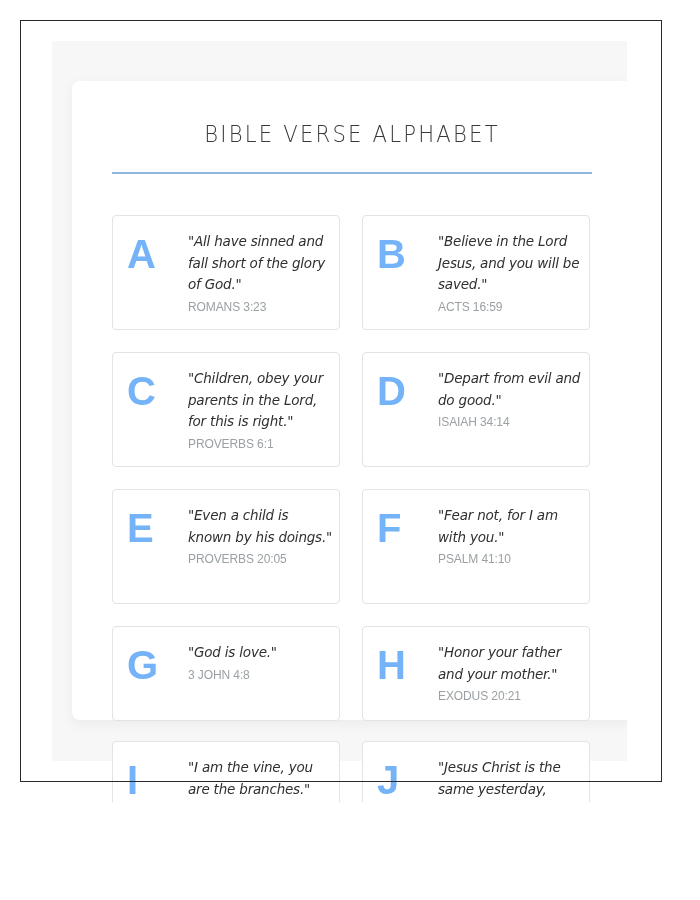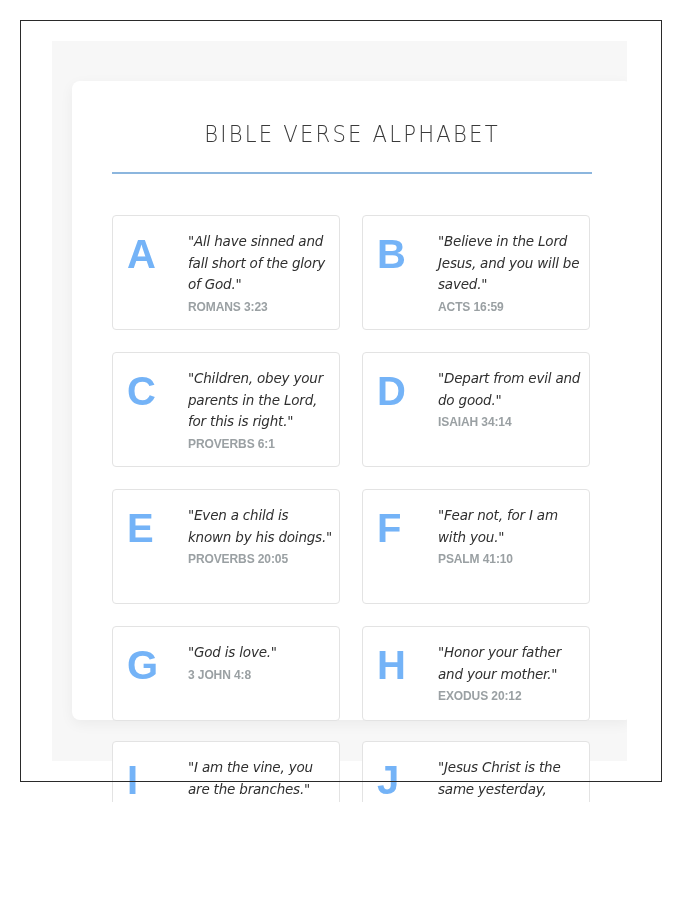--- a/index.html
+++ b/index.html
@@ -105,21 +105,21 @@
       font-family: "DejaVu Sans", sans-serif;
       font-style: italic;
       font-size: 13.5px;
       line-height: 21.5px;
       color: #2f2f2f;
       letter-spacing: -0.2px;
     }
     .verse-ref {
       margin-top: 3px;
       font-family: "Liberation Sans", sans-serif;
-      font-weight: bold;
+      font-weight: normal;
       font-size: 12px;
       line-height: 16px;
       color: #9aa0a3;
       letter-spacing: -0.1px;
     }
   </style>
 </head>
 <body>
 
 <div class="viewport-clip">
@@ -180,21 +180,21 @@
       <div class="verse-letter">G</div>
       <div class="verse-body">
         <div class="verse-text">"God is love."</div>
         <div class="verse-ref">3 JOHN 4:8</div>
       </div>
     </div>
     <div class="verse-card" style="left:250px; top:411px; height:95px;">
       <div class="verse-letter">H</div>
       <div class="verse-body">
         <div class="verse-text">"Honor your father and your mother."</div>
-        <div class="verse-ref">EXODUS 20:12</div>
+        <div class="verse-ref">EXODUS 20:21</div>
       </div>
     </div>
 
     <div class="verse-card" style="left:0; top:526px;">
       <div class="verse-letter">I</div>
       <div class="verse-body">
         <div class="verse-text">"I am the vine, you are the branches."</div>
         <div class="verse-ref"></div>
       </div>
     </div>

